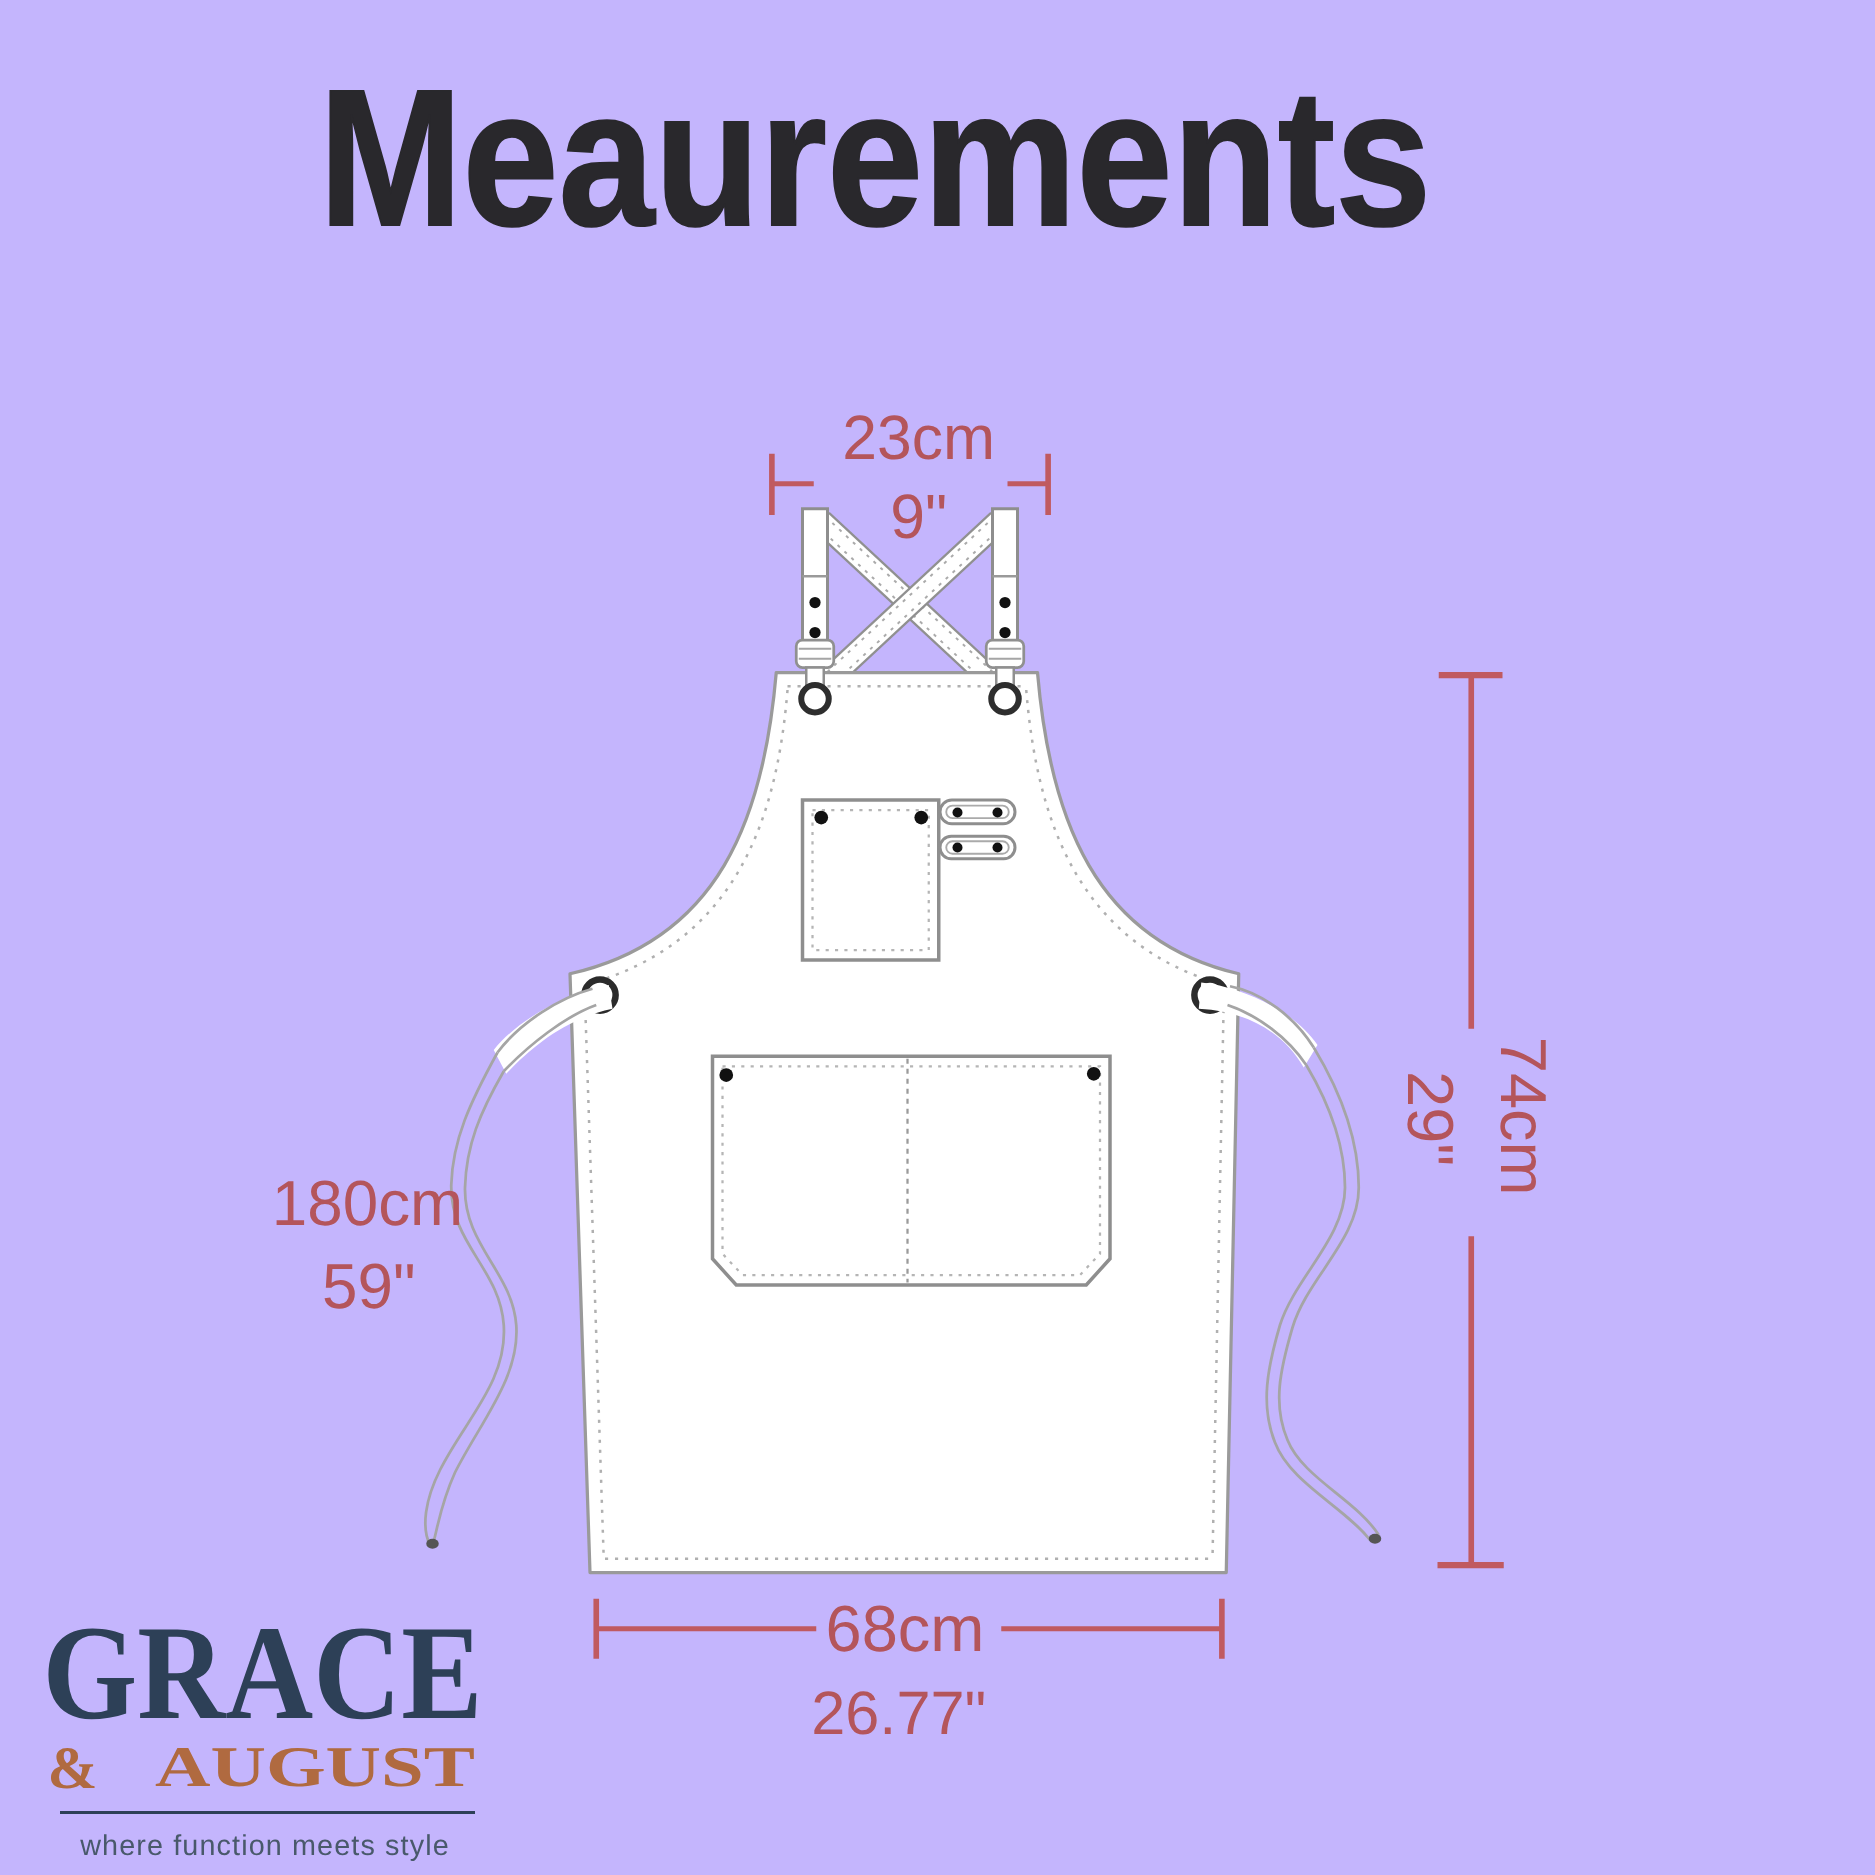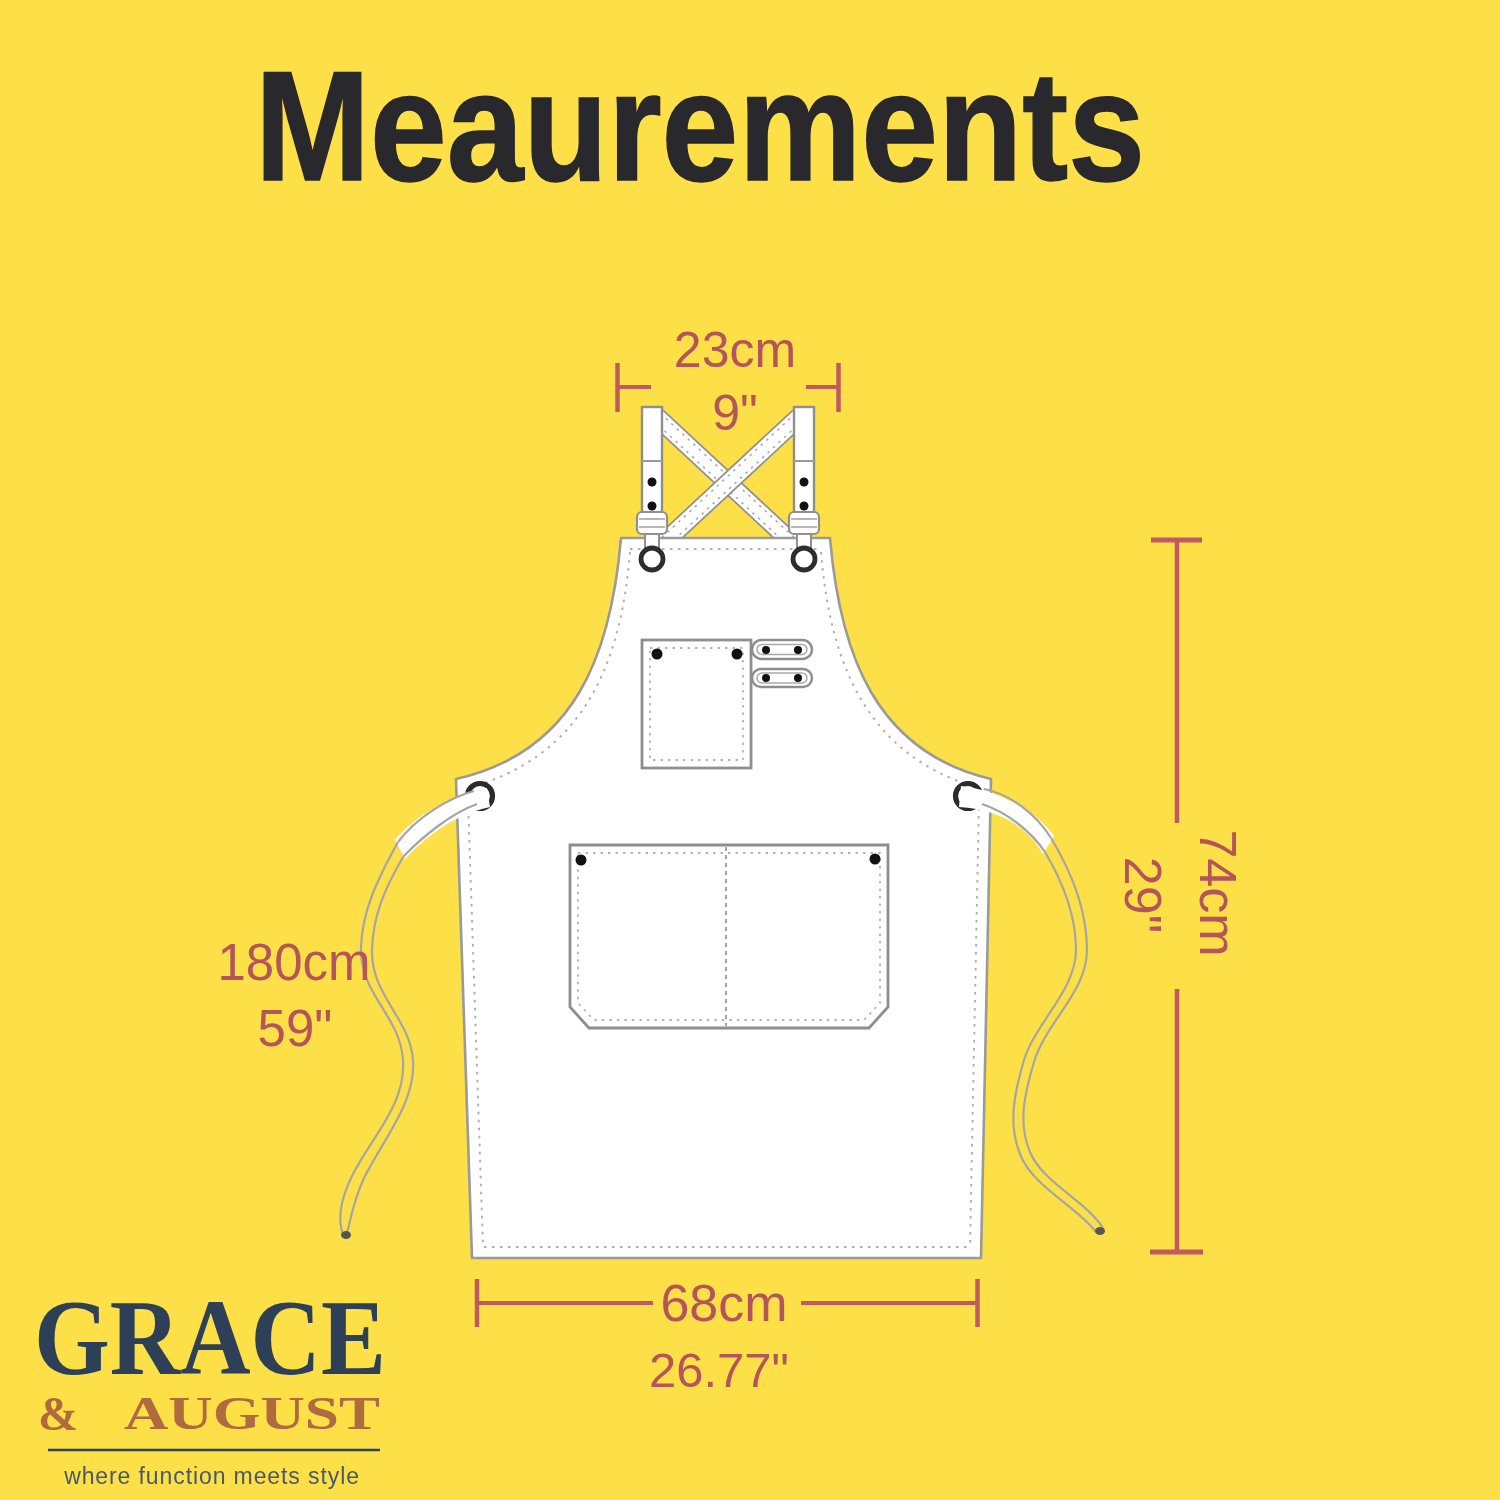--- a/index.html
+++ b/index.html
@@ -1,16 +1,16 @@
 <!DOCTYPE html>
 <html><head>
 <meta charset="utf-8">
 <style>
   html,body{margin:0;padding:0;background:#ffffff;}
-  .page{position:relative;width:1500px;height:1500px;background:#fde047;overflow:hidden;}
+  .page{position:relative;width:1500px;height:1500px;background:#c4b5fd;overflow:hidden;}
   text{font-family:"Liberation Sans", sans-serif;}
 </style>
 </head>
 <body>
 <div class="page">
 <svg width="1500" height="1500" viewBox="0 0 1500 1500">
 
   <text x="700" y="180" text-anchor="middle" font-size="156" font-weight="bold" fill="#29282c" stroke="#29282c" stroke-width="1.5" textLength="890" lengthAdjust="spacingAndGlyphs">Meaurements</text>
 
   <g stroke-linecap="butt">

